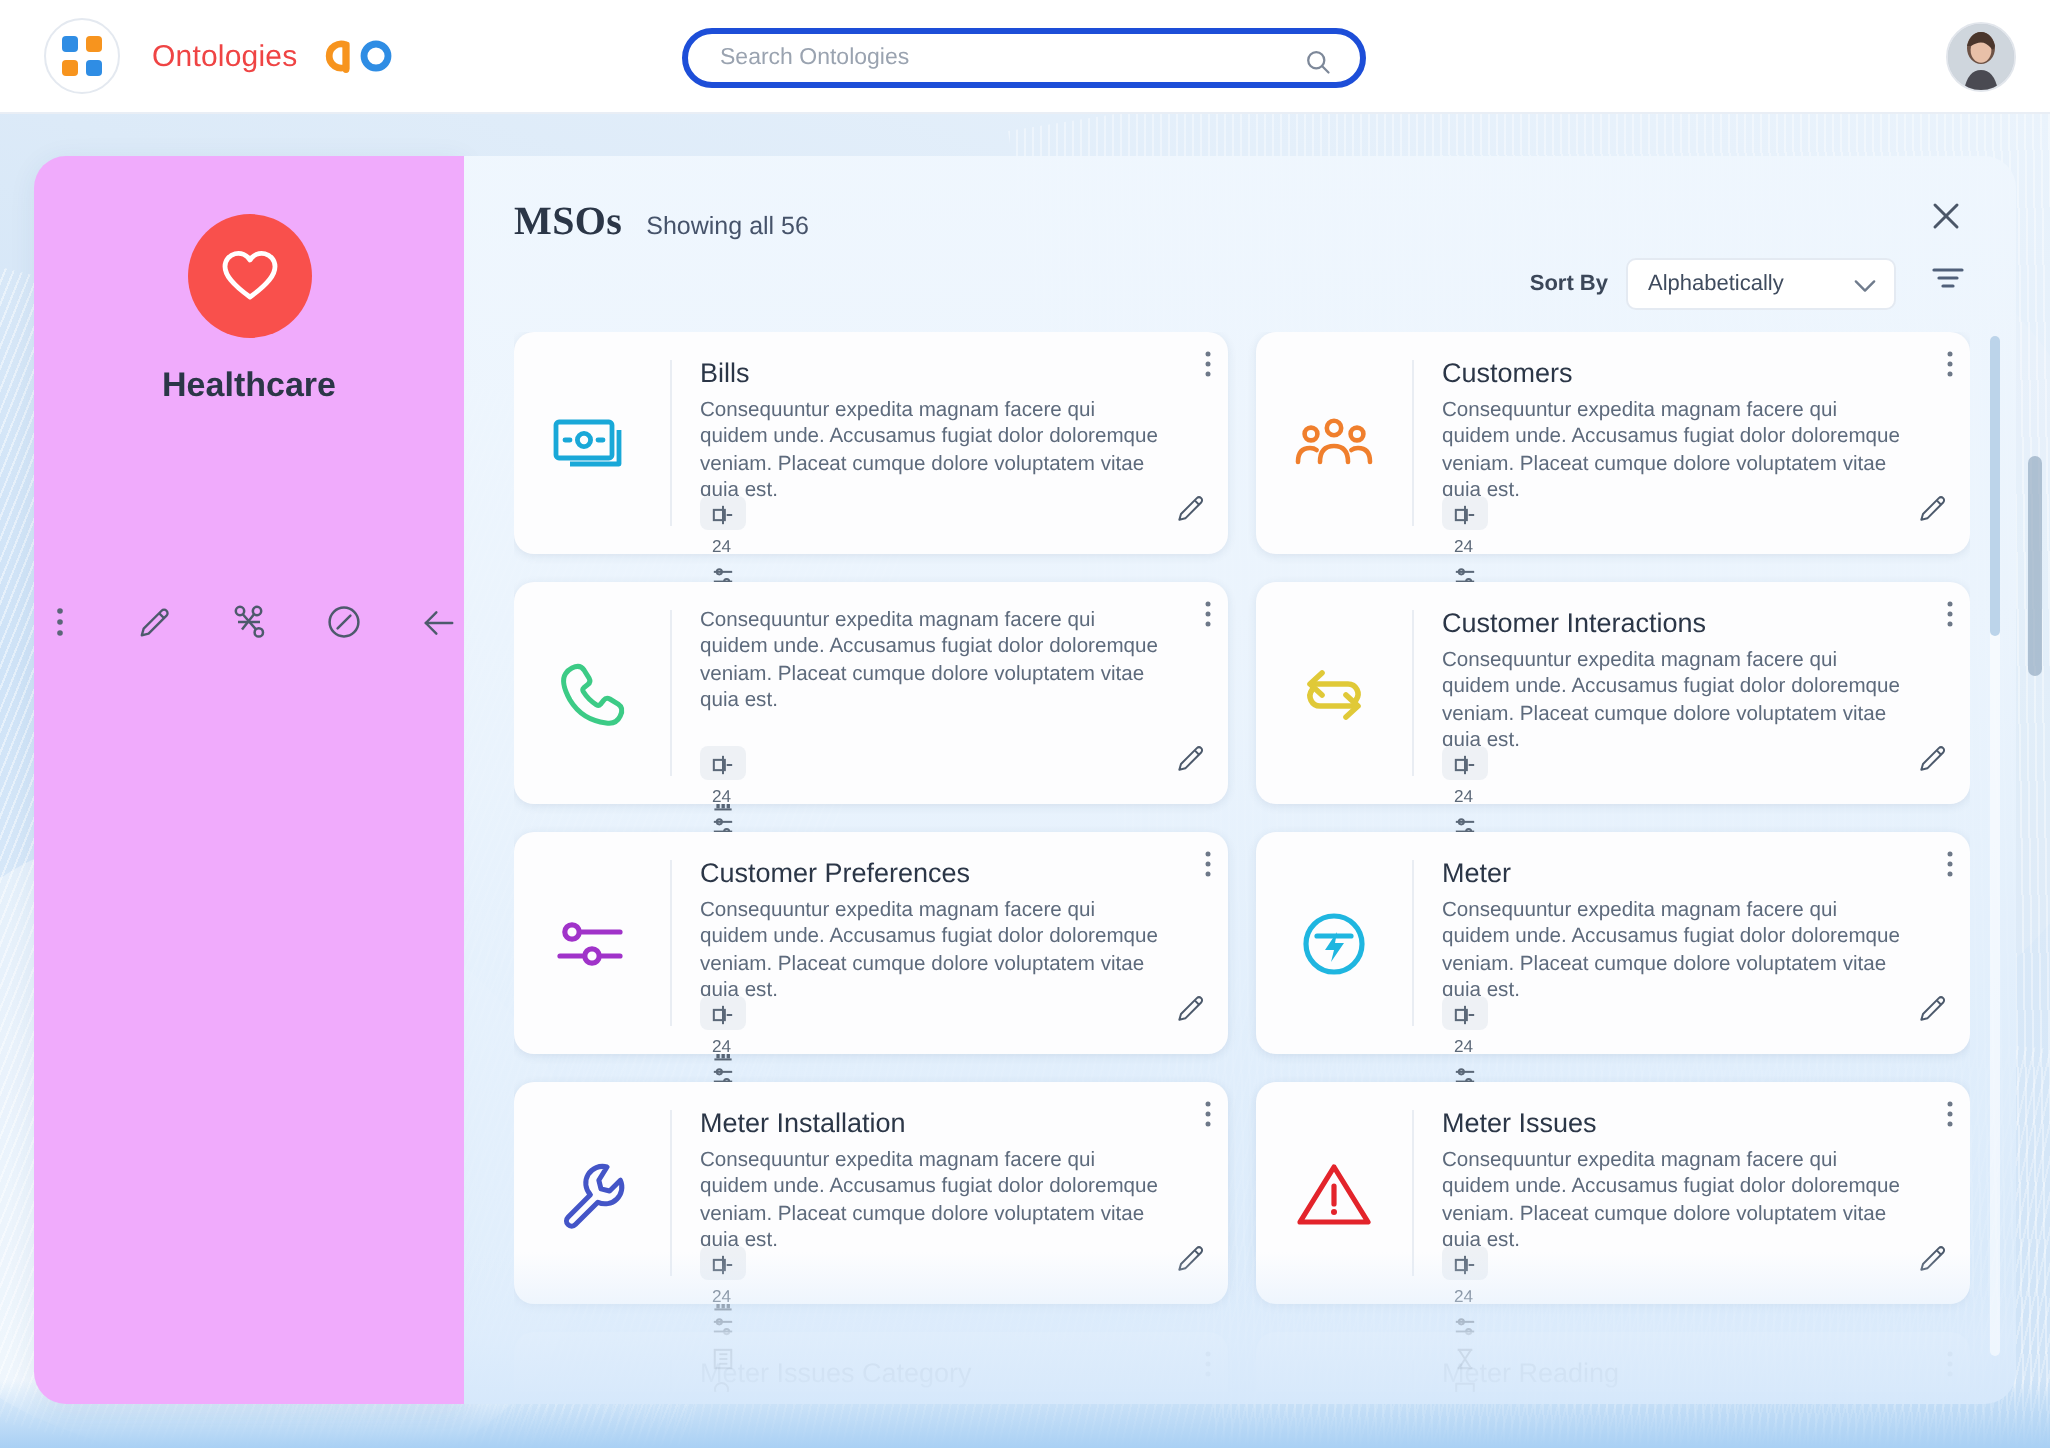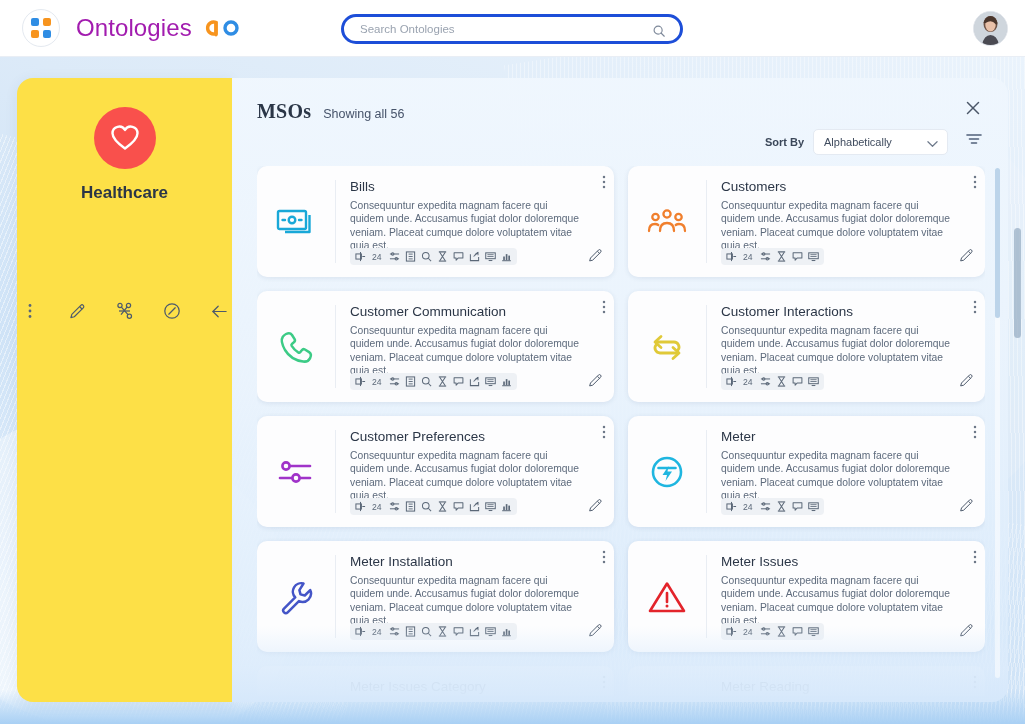--- a/index.html
+++ b/index.html
@@ -26,21 +26,21 @@
     display: flex; align-items: center; justify-content: center;
   }
   .logo-grid { position: relative; width: 20px; height: 20px; }
   .logo-grid i { position: absolute; width: 8px; height: 8px; border-radius: 2px; display:block; }
   .lg1 { left: 0; top: 0; background: #2f8de4; border-top-left-radius:5px; }
   .lg2 { right: 0; top: 0; background: #f7941e; border-top-right-radius:5px; }
   .lg3 { left: 0; bottom: 0; background: #f7941e; border-bottom-left-radius:5px; }
   .lg4 { right: 0; bottom: 0; background: #2f8de4; border-bottom-right-radius:5px; }
 
   .brand-title {
-    margin-left: 16px; font-size: 24px; color: #a21caf;
+    margin-left: 16px; font-size: 15px; color: #ef4444;
     letter-spacing: .1px;
   }
   .brand-mark { margin-left: 12px; display:flex; align-items:center; }
 
   .topsearch {
     position: absolute; left: 341px; top: 14px;
     width: 342px; height: 30px;
     border: 3px solid #1d4ed8; border-radius: 16px;
     background: #fff;
     display: flex; align-items: center;
@@ -82,21 +82,21 @@
   .blob-2 { left: 640px; top: 40px; width: 420px; height: 420px; border-radius: 50% 50% 40% 60%; opacity:.3;}
   .bottom-band {
     position:absolute; left:0; bottom:0; width:1025px; height:34px;
     background: linear-gradient(180deg, rgba(173,210,246,0) 0%, #a9d0f4 100%);
   }
 
   
   .left-panel {
     position: absolute; left: 17px; top: 78px;
     width: 215px; height: 624px;
-    background: #fde047;
+    background: #f0abfc;
     border-radius: 16px 0 0 16px;
     box-shadow: 0 2px 14px rgba(40,70,110,.07);
     z-index: 10;
   }
   .hc-icon {
     position: absolute; left: 50%; top: 29px; margin-left: -31px;
     width: 62px; height: 62px; border-radius: 50%;
     background: #f9504c;
     display: flex; align-items: center; justify-content: center;
   }
@@ -180,21 +180,21 @@
   }
   .card-sep { width: 1px; background: #e9edf3; margin: 14px 0; }
   .card-body { flex: 1; padding: 13px 14px 0 14px; position: relative; }
   .card-title { font-size: 13.5px; color: #2b3647; margin-bottom: 5px; }
   .card-desc { font-size: 10.3px; line-height: 13.3px; color: #5d6a7c; width: 232px; }
   .card-kebab { position: absolute; right: 8px; top: 9px; cursor: pointer; }
   .chip-row {
     position: absolute; left: 14px; bottom: 12px;
     background: #eef1f5; border-radius: 4px;
     height: 17px; display: flex; align-items: center;
-    padding: 4px 5px; gap: 5px;
+    padding: 4px 5px; gap: 5px; flex-direction: column;
   }
   .chip-row .ci { display: flex; align-items: center; }
   .chip-row .cnum { font-size: 8.6px; color: #5b6878; margin-left: 1px; margin-right: 2px; }
   .card-pencil { position: absolute; right: 11px; bottom: 10px; cursor: pointer; }
 
   .card.faded { opacity: .28; }
 
   .grid-fade {
     position: absolute; left: 0; bottom: 0; width: 776px; height: 76px;
     background: linear-gradient(180deg, rgba(226,239,252,0) 0%, rgba(221,236,252,.75) 55%, rgba(214,232,251,.95) 100%);
@@ -510,21 +510,20 @@
           </div>
         </div>
         <div class="card">
           <div class="card-ico">
             <svg width="36" height="36" viewBox="0 0 36 36">
       <path d="M8 5 q4-2 6 1 l2.6 4.2 q1 1.8 -.7 3.1 l-2 1.6 q-.9 .8 -.2 2 a20 20 0 0 0 6.5 6.5 q1.2 .7 2-.2 l1.6-2 q1.3-1.7 3.1-.7 l4.2 2.6 q3 2 1 6 q-2 4.2 -7 3.4 Q13 31 7 21 Q2 12 4.8 7.8 Q6 6 8 5 Z" fill="none" stroke="#3ccb86" stroke-width="2.5" stroke-linejoin="round"></path>
             </svg>
           </div>
           <div class="card-sep"></div>
           <div class="card-body">
-            <div class="card-title">Customer Communication</div>
             <div class="card-desc">Consequuntur expedita magnam facere qui quidem unde. Accusamus fugiat dolor doloremque veniam. Placeat cumque dolore voluptatem vitae quia est.</div>
             <div class="chip-row">
               <span class="ci">
                 <svg width="11" height="11" viewBox="0 0 12 12">
                   <rect x="1" y="3.2" width="6" height="5.6" fill="none" stroke="#5b6878" stroke-width="1.1"></rect>
                   <line x1="8" y1="6" x2="11" y2="6" stroke="#5b6878" stroke-width="1.1"></line>
                   <line x1="6" y1="1" x2="6" y2="11" stroke="#5b6878" stroke-width="1.1"></line>
                 </svg>
               </span>
               <span class="cnum">24</span>

